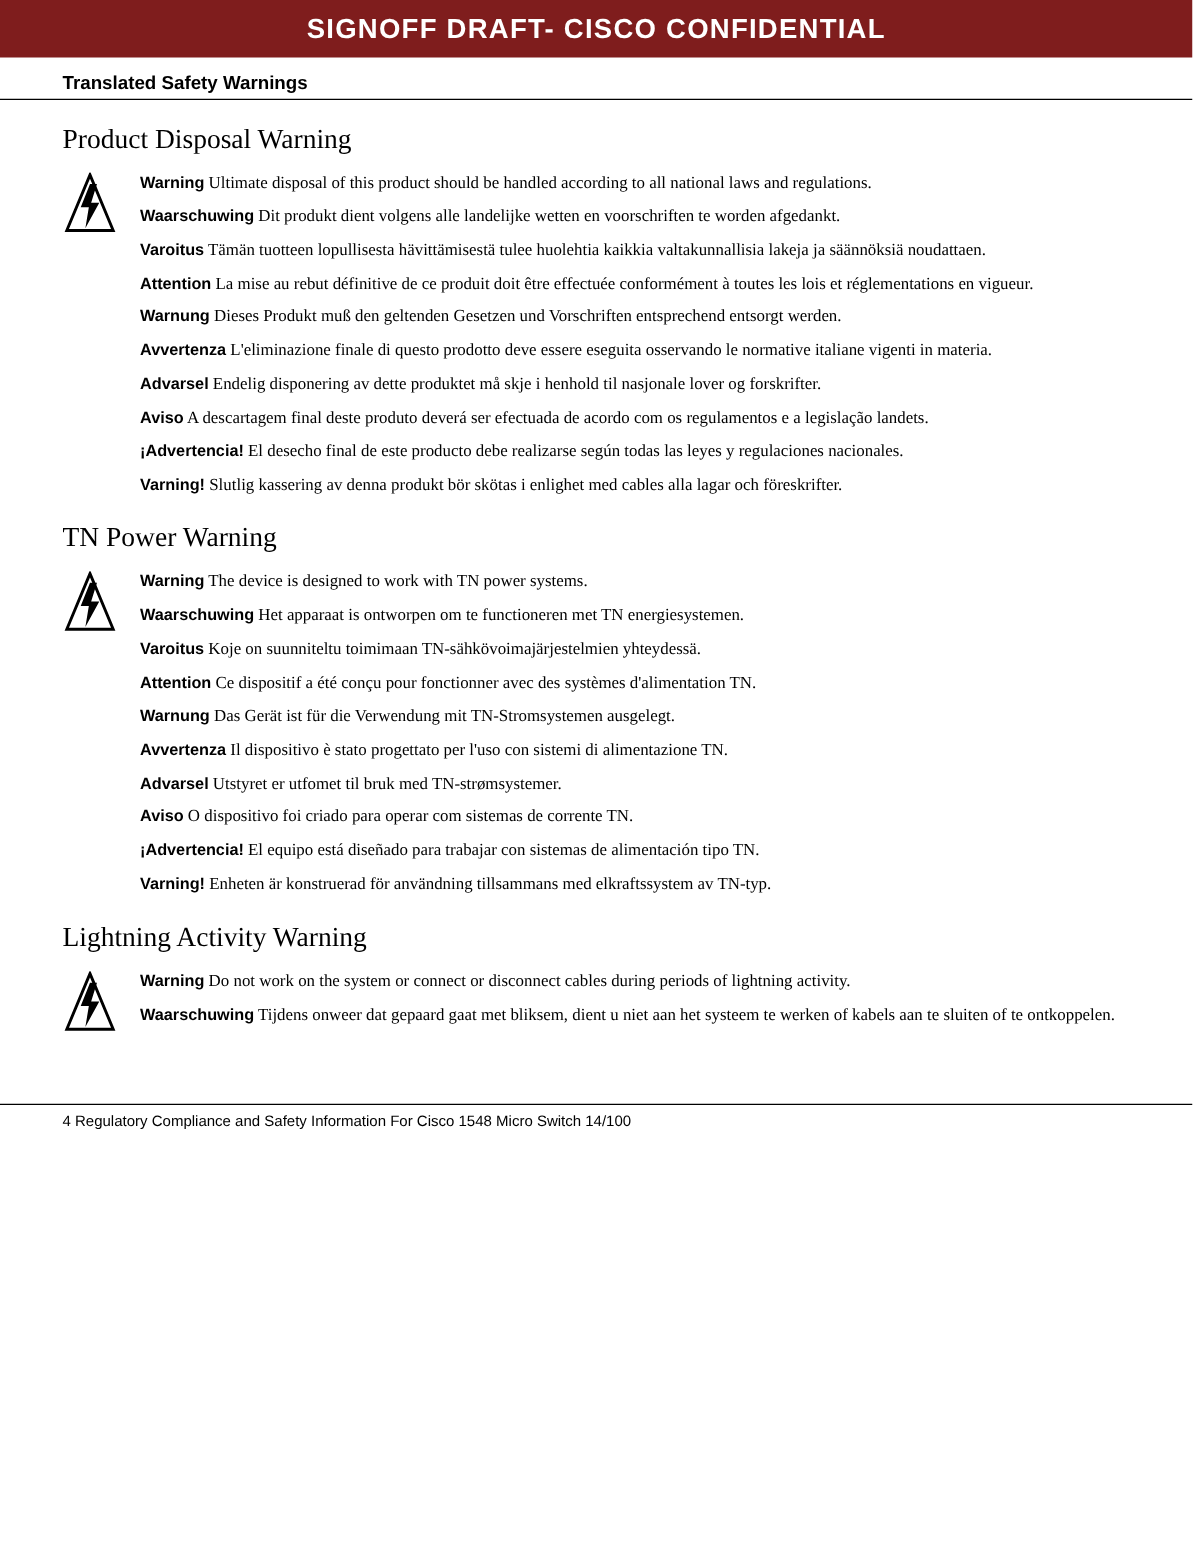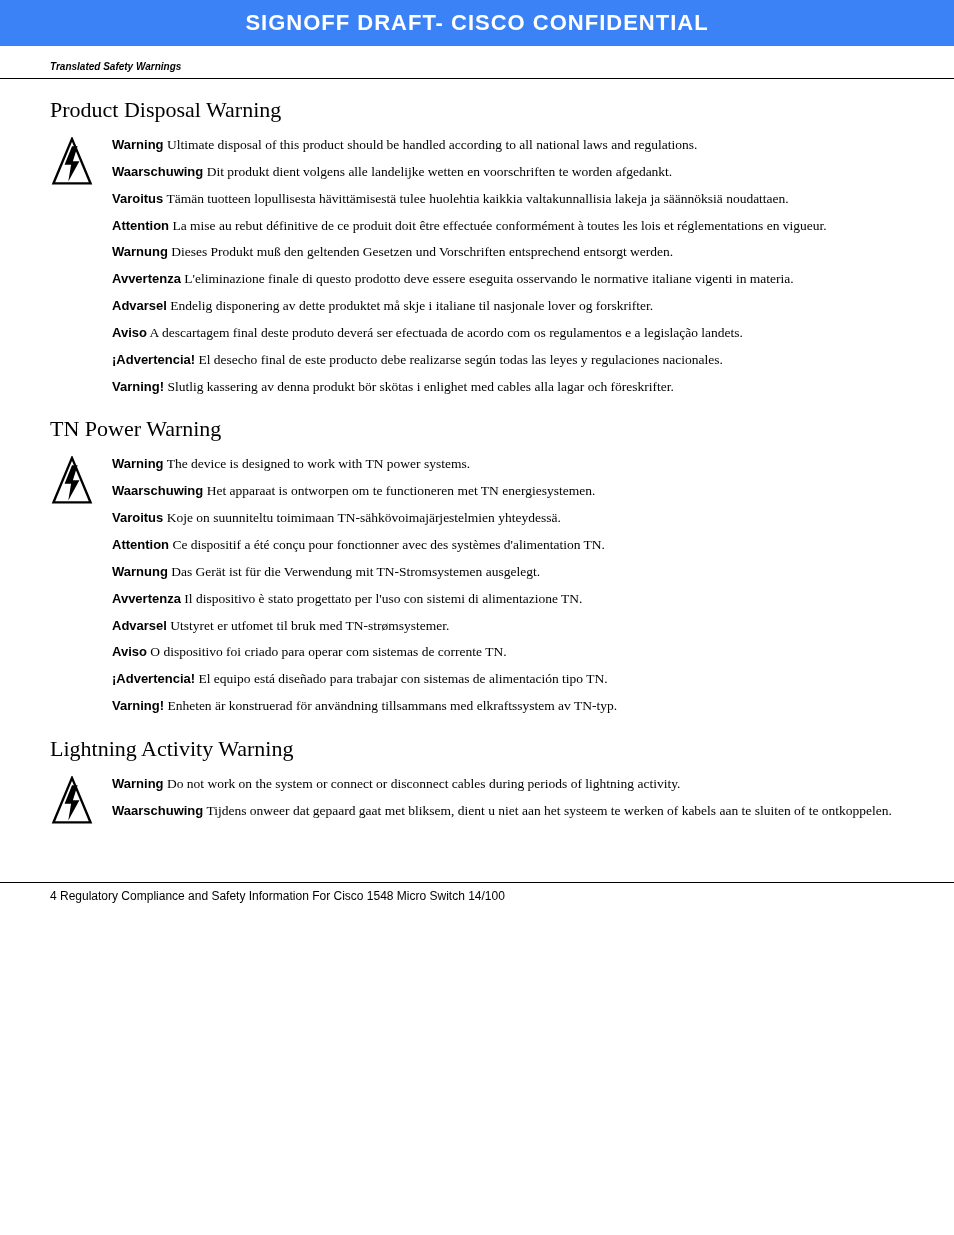--- a/index.html
+++ b/index.html
@@ -8,44 +8,43 @@
       font-size: 13.5px;
       background: #ffffff;
       color: #000000;
       width: 954px;
       min-height: 1235px;
       padding: 0;
     }
 
     
     .header-banner {
-      background: #3b82f6;
+      background: #7f1d1d;
       text-align: center;
       padding: 10px 20px;
       margin-bottom: 8px;
     }
     .header-banner-text {
       font-family: Arial, Helvetica, sans-serif;
       font-size: 22px;
       font-weight: bold;
       color: #ffffff;
       letter-spacing: 1px;
     }
 
     
     .subheader {
       padding: 4px 50px 4px 50px;
       border-bottom: 1.5px solid #000;
       margin-bottom: 18px;
     }
     .subheader-text {
       font-family: Arial, Helvetica, sans-serif;
-      font-size: 10px;
+      font-size: 15px;
       font-weight: bold;
-      font-style: italic;
     }
 
     
     .content {
       padding: 0 50px 20px 50px;
     }
 
     
     .section-heading {
       font-family: Times New Roman, Times, serif;
@@ -140,21 +139,21 @@
     <polygon points="22,10 14,30 21,30 18,48 30,26 23,26 28,10" fill="#000"></polygon>
   </svg>
 </div>
           <div class="warning-content">
             <p><span class="bold-label">Warning</span><span>  Ultimate disposal of this product should be handled according to all national laws and regulations.</span></p>
             <p><span class="bold-label">Waarschuwing</span><span>  Dit produkt dient volgens alle landelijke wetten en voorschriften te worden afgedankt.</span></p>
             <p><span class="bold-label">Varoitus</span><span>  Tämän tuotteen lopullisesta hävittämisestä tulee huolehtia kaikkia valtakunnallisia lakeja ja säännöksiä noudattaen.</span></p>
             <p><span class="bold-label">Attention</span><span>  La mise au rebut définitive de ce produit doit être effectuée conformément à toutes les lois et réglementations en vigueur.</span></p>
             <p><span class="bold-label">Warnung</span><span>  Dieses Produkt muß den geltenden Gesetzen und Vorschriften entsprechend entsorgt werden.</span></p>
             <p><span class="bold-label">Avvertenza</span><span>  L'eliminazione finale di questo prodotto deve essere eseguita osservando le normative italiane vigenti in materia.</span></p>
-            <p><span class="bold-label">Advarsel</span><span>  Endelig disponering av dette produktet må skje i italiane til nasjonale lover og forskrifter.</span></p>
+            <p><span class="bold-label">Advarsel</span><span>  Endelig disponering av dette produktet må skje i henhold til nasjonale lover og forskrifter.</span></p>
             <p><span class="bold-label">Aviso</span><span>  A descartagem final deste produto deverá ser efectuada de acordo com os regulamentos e a legislação landets.</span></p>
             <p><span class="bold-label">¡Advertencia!</span><span>  El desecho final de este producto debe realizarse según todas las leyes y regulaciones nacionales.</span></p>
             <p><span class="bold-label">Varning!</span><span>  Slutlig kassering av denna produkt bör skötas i enlighet med cables alla lagar och föreskrifter.</span></p>
           </div>
         </div>
       </div>
       <div class="section-container">
         <div class="section-heading">TN Power Warning</div>
         <div class="warning-block">
           <div class="warning-icon">

